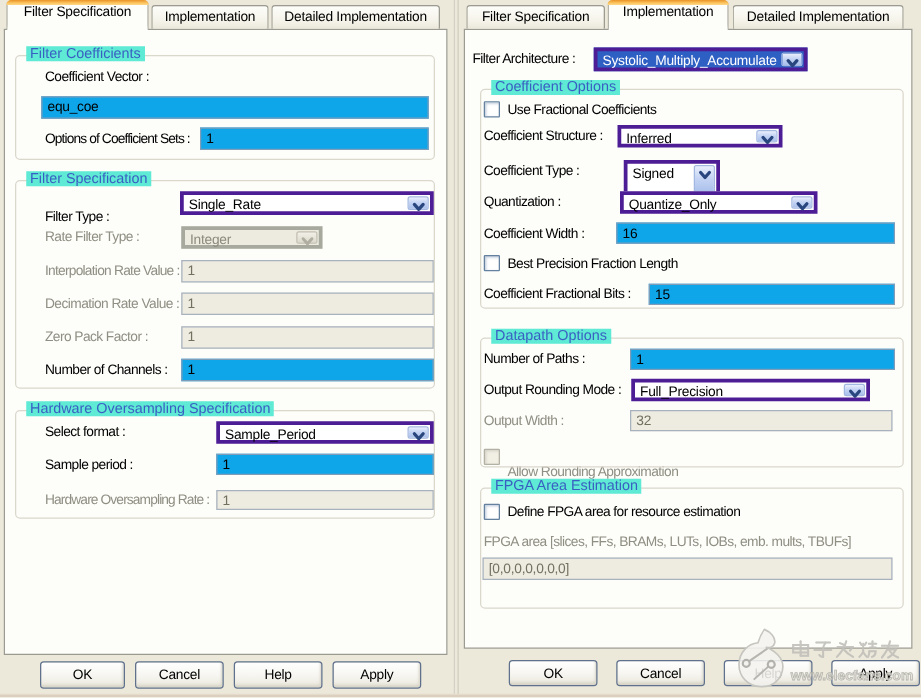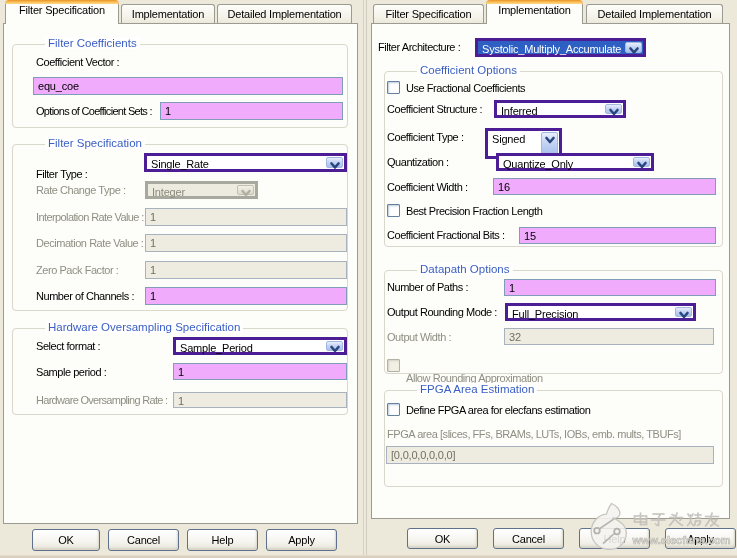--- a/index.html
+++ b/index.html
@@ -7,22 +7,22 @@
 .lbl{position:absolute;color:#000;white-space:nowrap;letter-spacing:-0.45px;}
 .dis{color:#908f83;}
 .pane{position:absolute;background:#fdfdfa;border:1px solid #9b9b91;box-sizing:border-box;}
 .tab{position:absolute;background:linear-gradient(180deg,#fdfdfa 0%,#f4f2e8 70%,#ebe8da 100%);
   border:1px solid #9b9b91;border-bottom:none;border-radius:3px 3px 0 0;
   text-align:center;box-sizing:border-box;z-index:2;letter-spacing:-0.2px;}
 .tab.on{background:#fdfdfa;z-index:6;border-top:none;padding-top:3px;}
 .tab.on .org{position:absolute;left:-1px;right:-1px;top:-1px;height:4px;
   background:linear-gradient(180deg,#e89225 0%,#fbc25c 55%,#ffd88a 100%);border-radius:4px 4px 0 0;}
 .grp{position:absolute;border:1px solid #dad7cb;border-radius:4px;box-sizing:border-box;z-index:3;}
-.grp .t{position:absolute;top:-8px;left:8px;background:#ffffff;padding:0 3px;color:#3a5fc2;white-space:nowrap;font-size:11.5px;letter-spacing:0;margin-left:24px;}
-.tf{position:absolute;background:#f0abfc;border:1px solid #7f9db9;box-sizing:border-box;z-index:4;
+.grp .t{position:absolute;top:-8px;left:8px;background:#5eead4;padding:0 3px;color:#3a5fc2;white-space:nowrap;font-size:11.5px;letter-spacing:0;}
+.tf{position:absolute;background:#0ea5e9;border:1px solid #7f9db9;box-sizing:border-box;z-index:4;
   padding:2px 0 0 4px;letter-spacing:-0.2px;}
 .tf.off{background:#eeebe0;border-color:#a8b2bf;color:#72705f;}
 .combo{position:absolute;background:#fff;border:3px solid #4c1d95;box-sizing:border-box;z-index:4;}
 .combo .tx{position:absolute;left:4px;top:2px;white-space:nowrap;letter-spacing:-0.2px;}
 .combo .ar{position:absolute;right:1px;top:1px;bottom:1px;width:17px;border-radius:2px;
   background:linear-gradient(180deg,#e9effc 0%,#c5d4f4 45%,#a9c0ec 100%);border:1px solid #a3b8e0;box-sizing:border-box;}
 .combo .ar svg{position:absolute;left:2px;top:2px;}
 .combo.off{background:#edebdf;border-color:#a8a99e;}
 .combo.off .tx{color:#8b8a7d;}
 .combo.off .ar{background:linear-gradient(180deg,#f2f0e7,#dcdacd);border-color:#c2c0b2;}
@@ -57,21 +57,21 @@
     </div>
 <div class="lbl" style="left:36px;top:168px;">Filter Type :</div>
 <div class="combo" style="left:144px;top:153px;width:203px;height:19px;">
       <span class="tx">Single_Rate</span>
       <span class="ar">
         <svg width="12" height="12">
           <path d="M2.5 3.5 L6 7.5 L9.5 3.5" fill="none" stroke="#29477e" stroke-width="2.6" stroke-linecap="round" stroke-linejoin="round"></path>
         </svg>
       </span>
     </div>
-<div class="lbl dis" style="left:36px;top:184px;">Rate Change Type :</div>
+<div class="lbl dis" style="left:36px;top:184px;">Rate Filter Type :</div>
 <div class="combo off" style="left:145px;top:181px;width:113px;height:18px;">
       <span class="tx">Integer</span>
       <span class="ar">
         <svg width="12" height="12">
           <path d="M2.5 3 L6 7 L9.5 3" fill="none" stroke="#b0aea0" stroke-width="2.4" stroke-linecap="round" stroke-linejoin="round"></path>
         </svg>
       </span>
     </div>
 <div class="lbl dis" style="left:36px;top:211px;letter-spacing:-0.6px;">Interpolation Rate Value :</div>
 <div class="tf off" style="left:145px;top:208px;width:202px;height:18px;">1</div>
@@ -130,21 +130,21 @@
 <div class="lbl" style="left:387px;top:103px;">Coefficient Structure :</div>
 <div class="combo" style="left:494px;top:100px;width:132px;height:18px;">
       <span class="tx">Inferred</span>
       <span class="ar">
         <svg width="12" height="12">
           <path d="M2.5 3 L6 7 L9.5 3" fill="none" stroke="#29477e" stroke-width="2.6" stroke-linecap="round" stroke-linejoin="round"></path>
         </svg>
       </span>
     </div>
 <div class="lbl" style="left:387px;top:131px;">Coefficient Type :</div>
-<div class="combo" style="left:485px;top:128px;width:77px;height:31px;text-decoration:underline;">
+<div class="combo" style="left:499px;top:128px;width:77px;height:31px;text-decoration:underline;">
       <span class="tx">Signed</span>
       <span class="ar">
         <svg width="12" height="12">
           <path d="M2.5 3 L6 7 L9.5 3" fill="none" stroke="#29477e" stroke-width="2.6" stroke-linecap="round" stroke-linejoin="round"></path>
         </svg>
       </span>
     </div>
 <div class="lbl" style="left:387px;top:156px;">Quantization :</div>
 <div class="combo" style="left:496px;top:153px;width:158px;height:18px;">
       <span class="tx">Quantize_Only</span>
@@ -177,21 +177,21 @@
     </div>
 <div class="lbl dis" style="left:387px;top:331px;">Output Width :</div>
 <div class="tf off" style="left:504px;top:328px;width:210px;height:17px;">32</div>
 <div class="cb off" style="left:387px;top:359px;"></div>
 <div class="lbl dis" style="left:406px;top:372px;">Allow Rounding Approximation</div>
 
 <div class="grp" style="left:384px;top:390px;width:339px;height:97px;">
       <div class="t">FPGA Area Estimation</div>
     </div>
 <div class="cb" style="left:387px;top:403px;"></div>
-<div class="lbl" style="left:406px;top:404px;">Define FPGA area for elecfans estimation</div>
+<div class="lbl" style="left:406px;top:404px;">Define FPGA area for resource estimation</div>
 <div class="lbl dis" style="left:387px;top:428px;">FPGA area [slices, FFs, BRAMs, LUTs, IOBs, emb. mults, TBUFs]</div>
 <div class="tf off" style="left:386px;top:446px;width:328px;height:18px;">[0,0,0,0,0,0,0]</div>
 
 <div class="btn" style="left:407px;top:528px;width:71px;height:21px;line-height:20px;">OK</div>
 <div class="btn" style="left:493px;top:528px;width:71px;height:21px;line-height:20px;">Cancel</div>
 <div class="btn" style="left:579px;top:528px;width:71px;height:21px;line-height:20px;">Help</div>
 <div class="btn" style="left:665px;top:528px;width:71px;height:21px;line-height:20px;">Apply</div>
 
 <div style="position:absolute;left:0;top:555px;width:737px;height:1px;background:#e4dbcb;z-index:8;"></div>
 <div style="position:absolute;left:0;top:556px;width:737px;height:2px;background:#dbd0bf;z-index:8;"></div>

